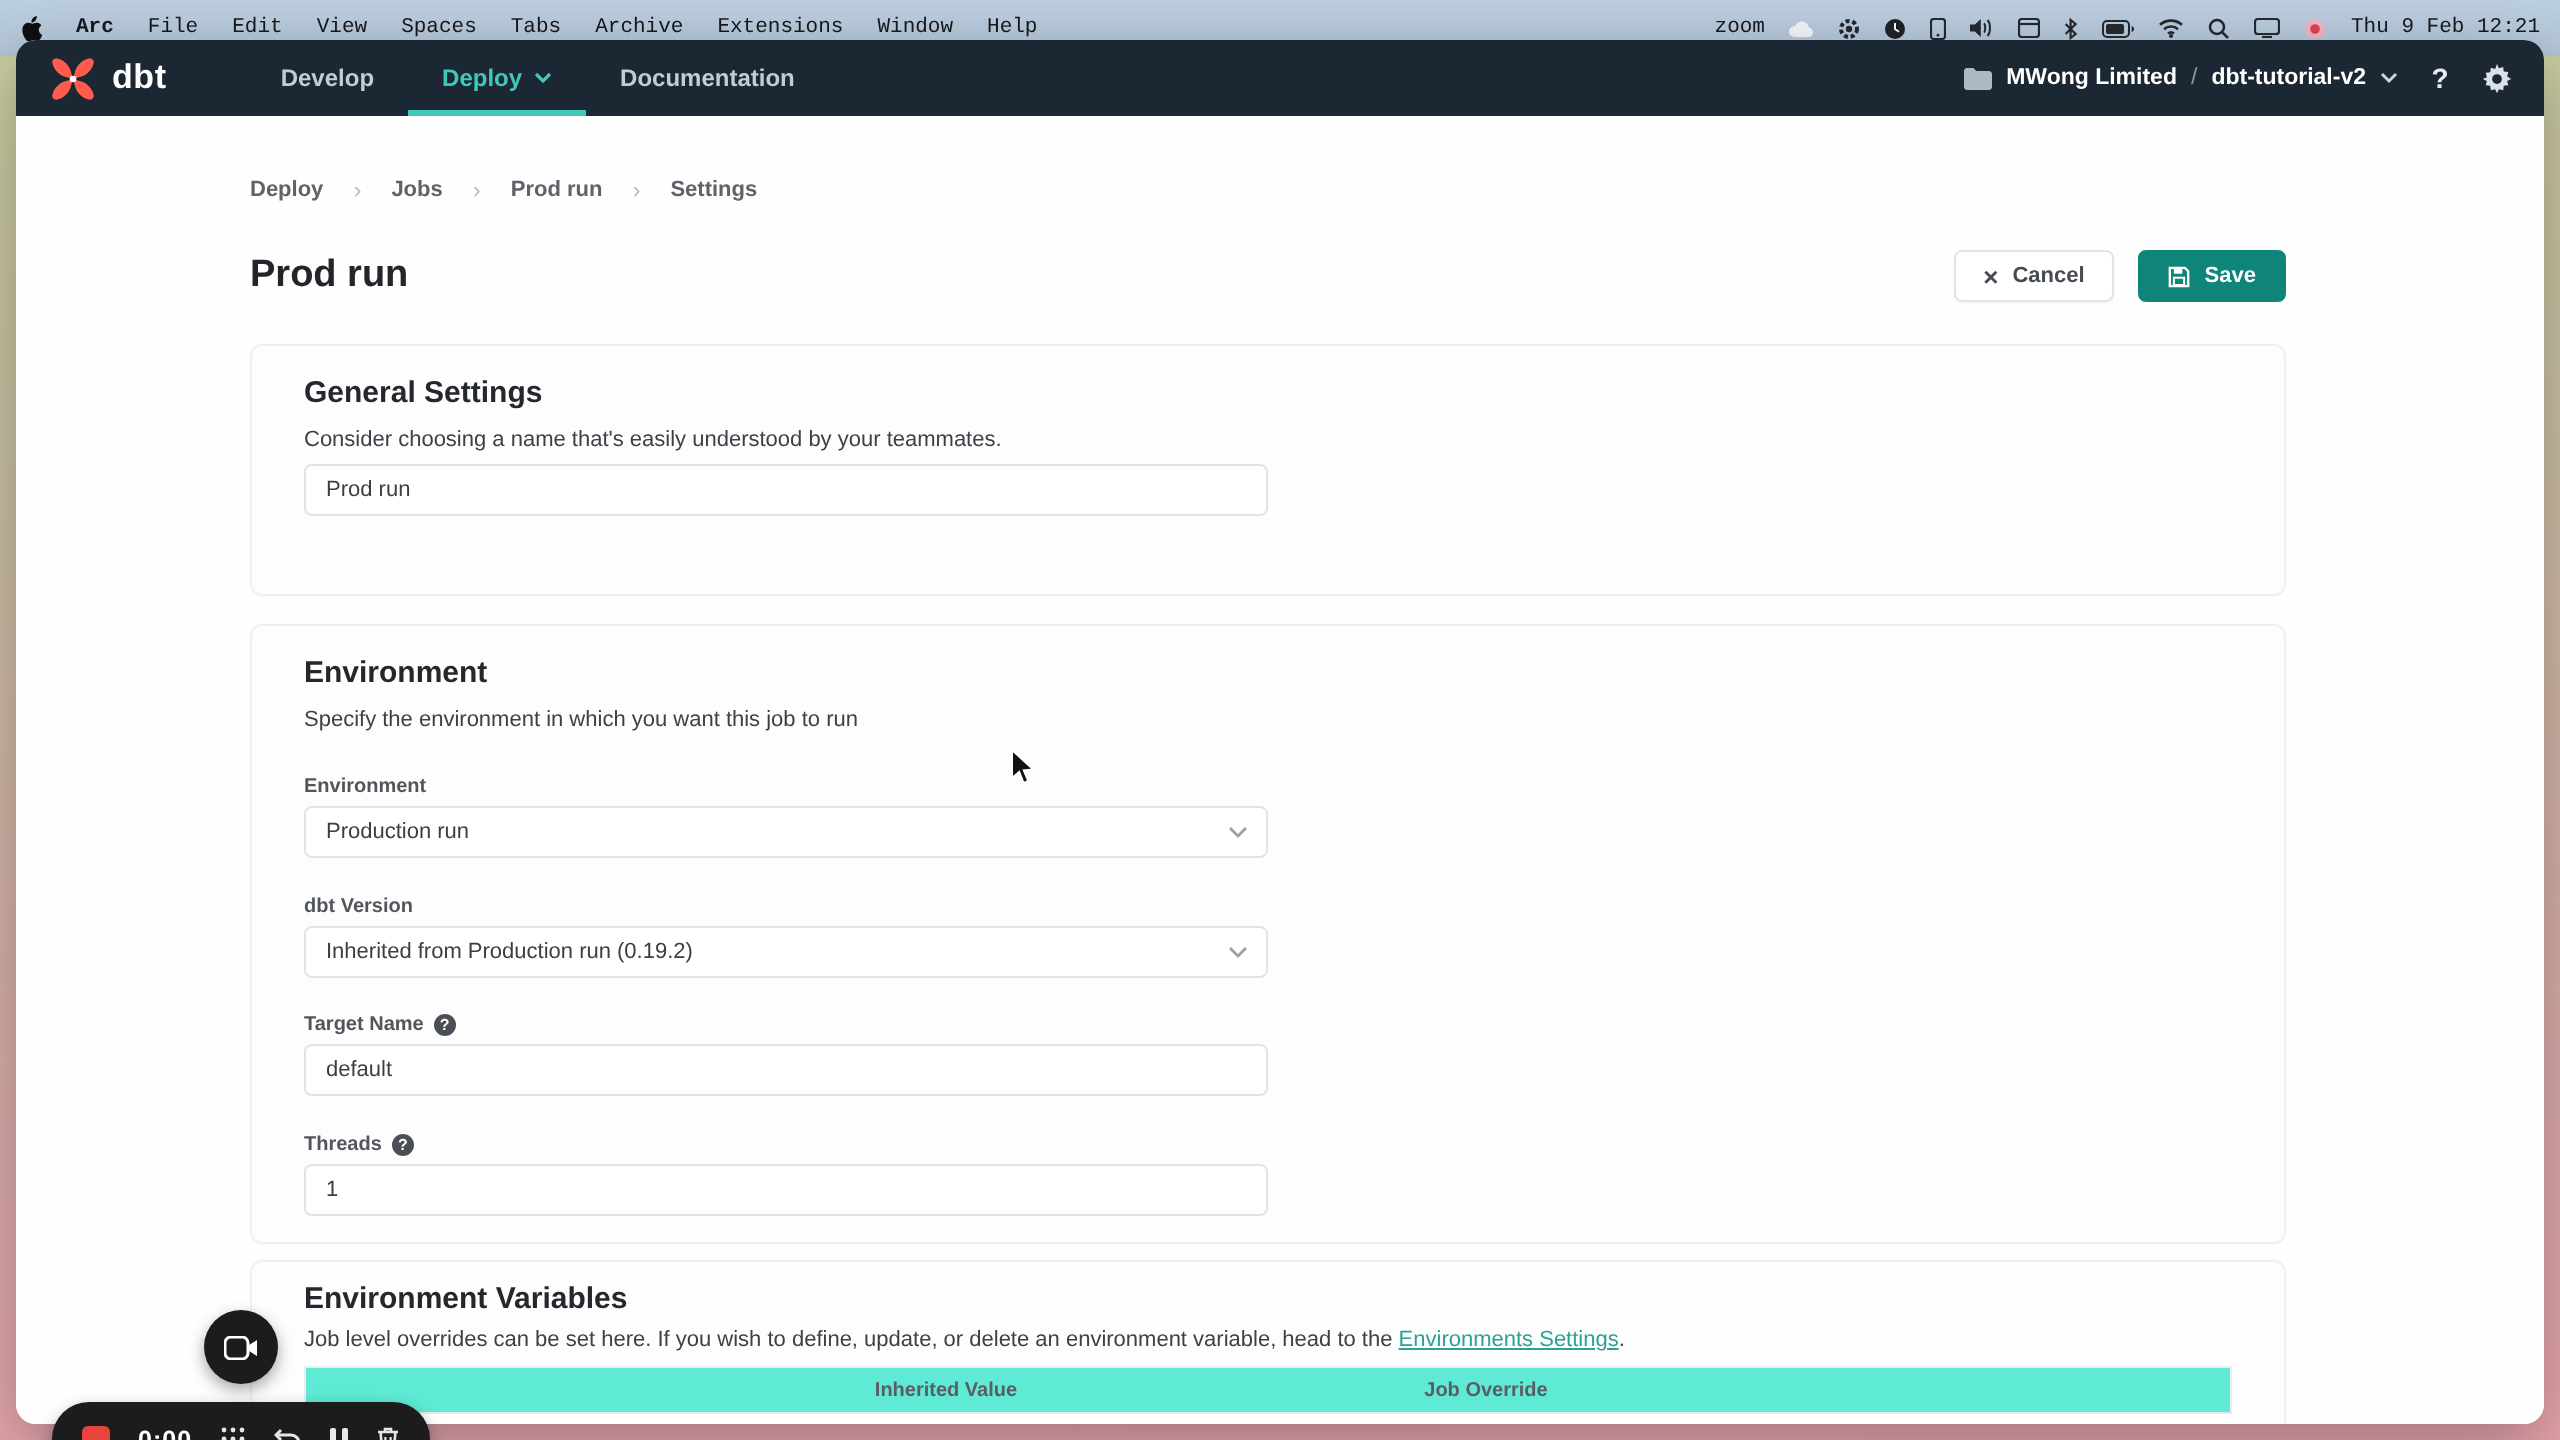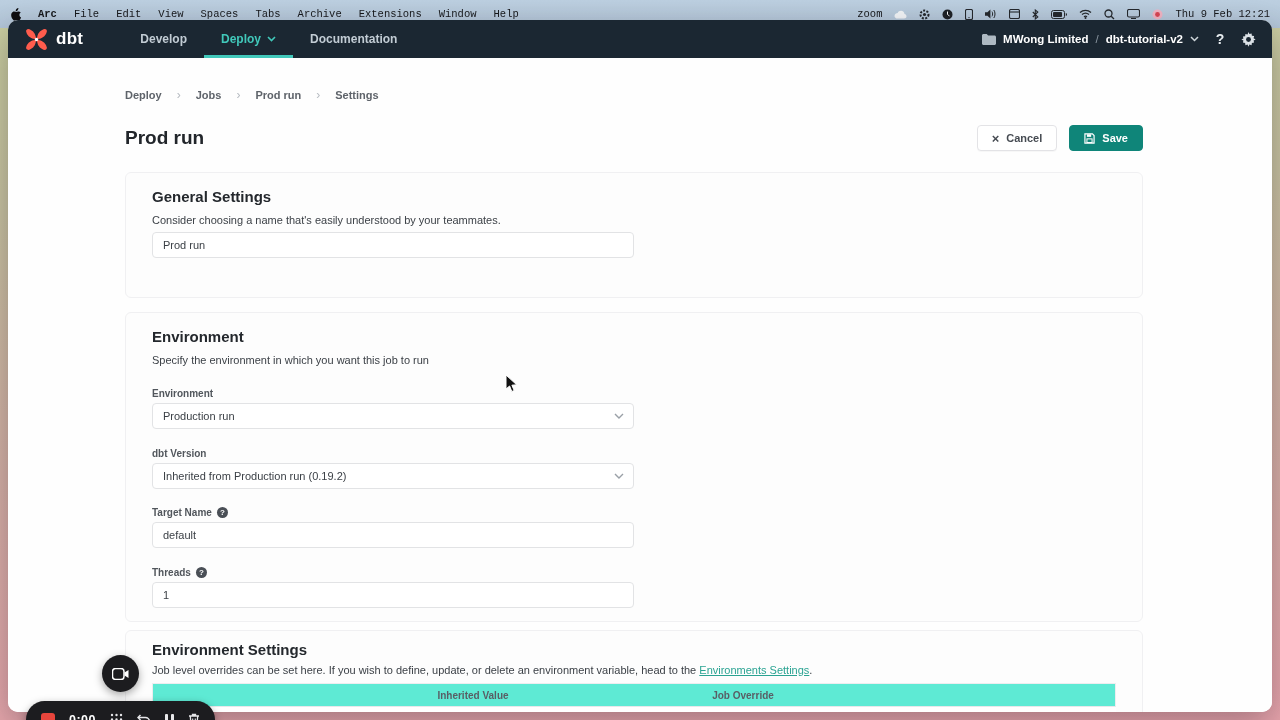--- a/index.html
+++ b/index.html
@@ -330,21 +330,21 @@
         <input class="text-input mt4" type="text" value="default" style="">
 
         <div class="field-label mt18">
           <span>Threads</span>
           <span class="help-badge">?</span>
         </div>
         <input class="text-input mt4" type="text" value="1" style="">
       </div>
 
       <div class="card card-3">
-        <h2>Environment Settings</h2>
+        <h2>Environment Variables</h2>
         <div class="envvar-desc">
           <span>Job level overrides can be set here. If you wish to define, update, or delete an environment variable, head to the </span><a>Environments Settings</a><span>.</span>
         </div>
         <div class="table-head">
           <div class="th-name"></div>
           <div class="th-col">Inherited Value</div>
           <div class="th-col">Job Override</div>
         </div>
         <div class="table-row"></div>
       </div>

